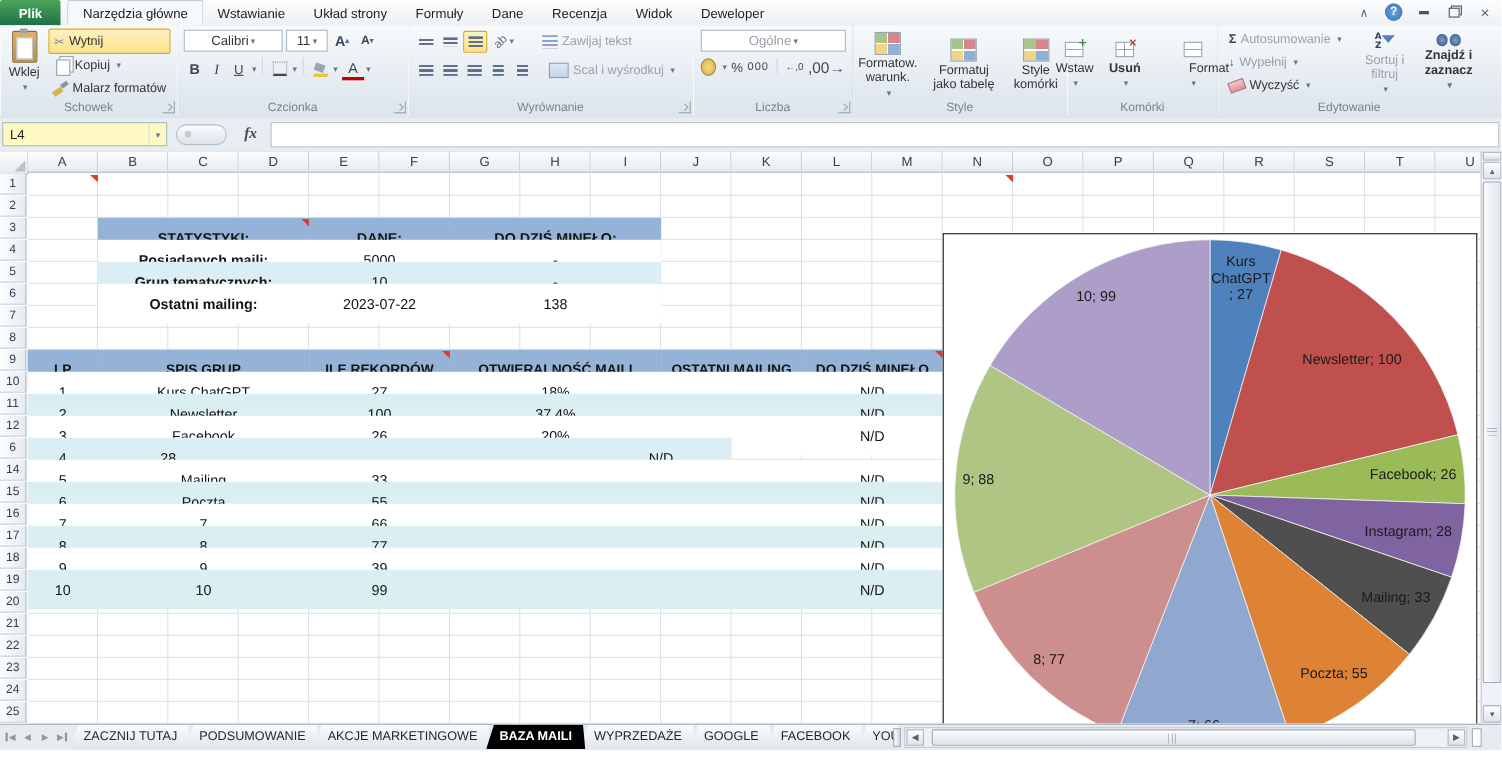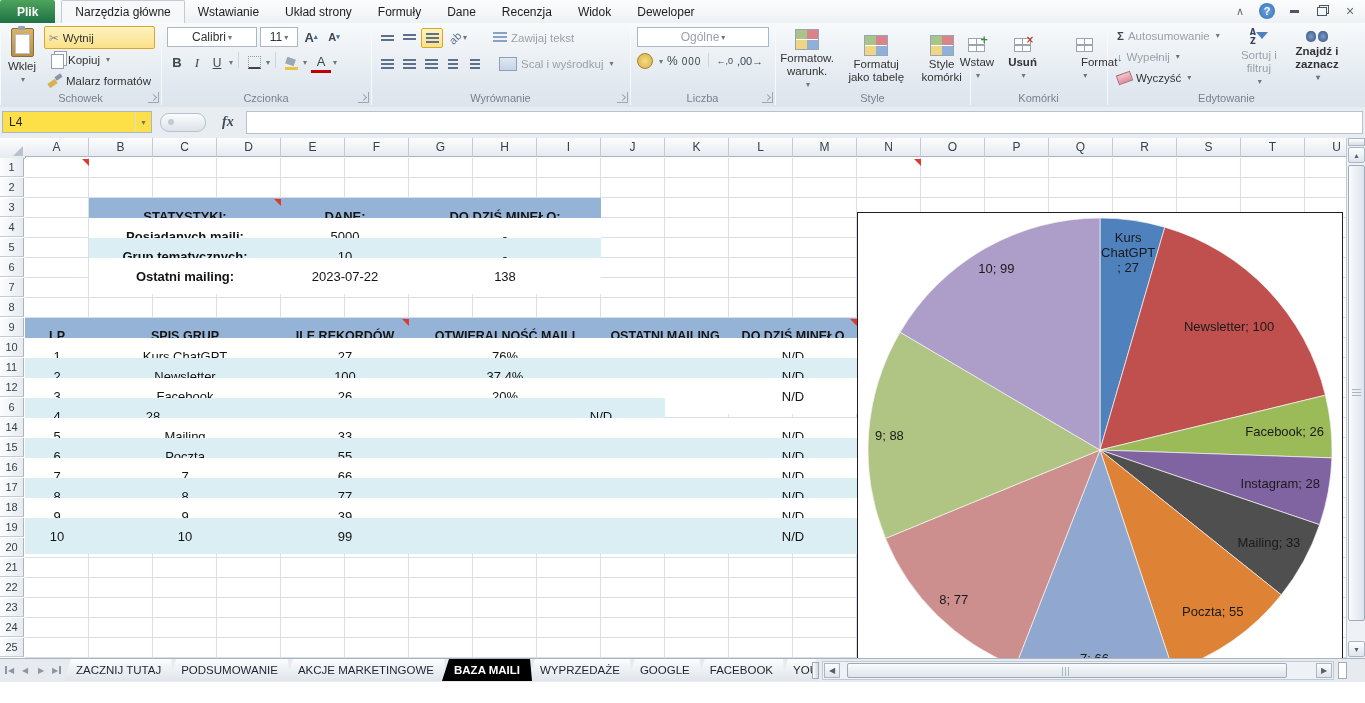--- a/index.html
+++ b/index.html
@@ -73,21 +73,21 @@
   .ic-sort .fun{position:absolute;right:0;top:4px;width:0;height:0;border-left:6px solid transparent;
      border-right:6px solid transparent;border-top:7px solid #4f81bd;}
   .ic-bino{width:22px;height:15px;position:relative;}
   .ic-bino:before,.ic-bino:after{content:"";position:absolute;top:3px;width:10px;height:11px;border-radius:45%;
      background:radial-gradient(#7d9cc8,#2f4e7e);}
   .ic-bino:before{left:0;} .ic-bino:after{right:0;}
   .vsep{width:1px;background:#cdd5de;margin:0 3px;height:60px;align-self:flex-start;}
   .row{display:flex;align-items:center;}
   
   #fbar{position:absolute;left:0;top:107px;width:1365px;height:31px;background:#e8edf2;border-bottom:1px solid #c2cbd4;}
-  #namebox{position:absolute;left:2px;top:4px;width:148px;height:20px;background:#fde047;border:1px solid #aab7c2;
+  #namebox{position:absolute;left:2px;top:4px;width:148px;height:20px;background:#fef9c3;border:1px solid #aab7c2;
      display:flex;align-items:center;}
   #namebox .val{flex:1;padding-left:6px;font-size:12px;color:#222;}
   #namebox .nbdd{width:15px;height:100%;border-left:1px solid #d5dde4;display:flex;align-items:center;justify-content:center;font-size:8px;color:#66727e;}
   #fpill{position:absolute;left:160px;top:6px;width:44px;height:17px;border-radius:9px;
      background:linear-gradient(#fbfcfd,#dde3ea);border:1px solid #b7c1cb;}
   #fpill i{position:absolute;left:7px;top:5px;width:6px;height:6px;border-radius:50%;background:#c2cbd4;}
   #fx{position:absolute;left:222px;top:7px;font-family:"Liberation Serif",serif;font-style:italic;
      font-weight:bold;font-size:14px;color:#3f4a56;}
   #finput{position:absolute;left:246px;top:4px;right:2px;height:21px;background:#fff;border:1px solid #b7c1cb;}
   
@@ -335,21 +335,21 @@
         <span class="graytxt">Ogólne</span>
         <span class="dd">▾</span>
       </div>
       <div class="row" style="margin-top:6px;gap:4px;">
         <span class="ic ic-coin"></span>
         <span class="dd">▾</span>
         <span style="font-size:12px;color:#3c4752">%</span>
         <span style="font-size:10px;color:#3c4752;letter-spacing:1px">000</span>
         <span class="vsep" style="height:14px;margin:0 3px;"></span>
         <span style="font-size:9px;color:#3c4752">←,0</span>
-        <span style="font-size:11px;color:#3c4752">,00→</span>
+        <span style="font-size:14px;color:#3c4752">,00→</span>
       </div>
     </div>
     <div class="gname">Liczba</div>
     <div class="launcher"></div>
   </div>
 
   <div class="rgroup" style="left:775px;width:195px">
     <div class="gcontent row" style="justify-content:center;gap:4px;">
       <div class="bigbtn" style="width:60px">
         <span class="ic ic-style"></span>
@@ -526,21 +526,21 @@
           <div class="tcell bluehead" style="width: 192px; font-size: 12.5px;">SPIS GRUP</div>
           <div class="tcell bluehead" style="width: 128px; font-size: 12.5px;">ILE REKORDÓW</div>
           <div class="tcell bluehead" style="width: 192px; font-size: 12.5px;">OTWIERALNOŚĆ MAILI</div>
           <div class="tcell bluehead" style="width: 128px; font-size: 12.5px;">OSTATNI MAILING</div>
           <div class="tcell bluehead" style="width: 128px; font-size: 12.5px;">DO DZIŚ MINĘŁO</div>
         </div>
         <div class="trow whitebg" style="left: 0px; top: 180px;">
           <div class="tcell" style="width: 64px;">1</div>
           <div class="tcell" style="width: 192px;">Kurs ChatGPT</div>
           <div class="tcell" style="width: 128px;">27</div>
-          <div class="tcell" style="width: 192px;">76%</div>
+          <div class="tcell" style="width: 192px;">18%</div>
           <div class="tcell" style="width: 128px;"></div>
           <div class="tcell" style="width: 128px;">N/D</div>
         </div>
         <div class="trow stripe" style="left: 0px; top: 200px;">
           <div class="tcell" style="width: 64px;">2</div>
           <div class="tcell" style="width: 192px;">Newsletter</div>
           <div class="tcell" style="width: 128px;">100</div>
           <div class="tcell" style="width: 192px;">37,4%</div>
           <div class="tcell" style="width: 128px;"></div>
           <div class="tcell" style="width: 128px;">N/D</div>

